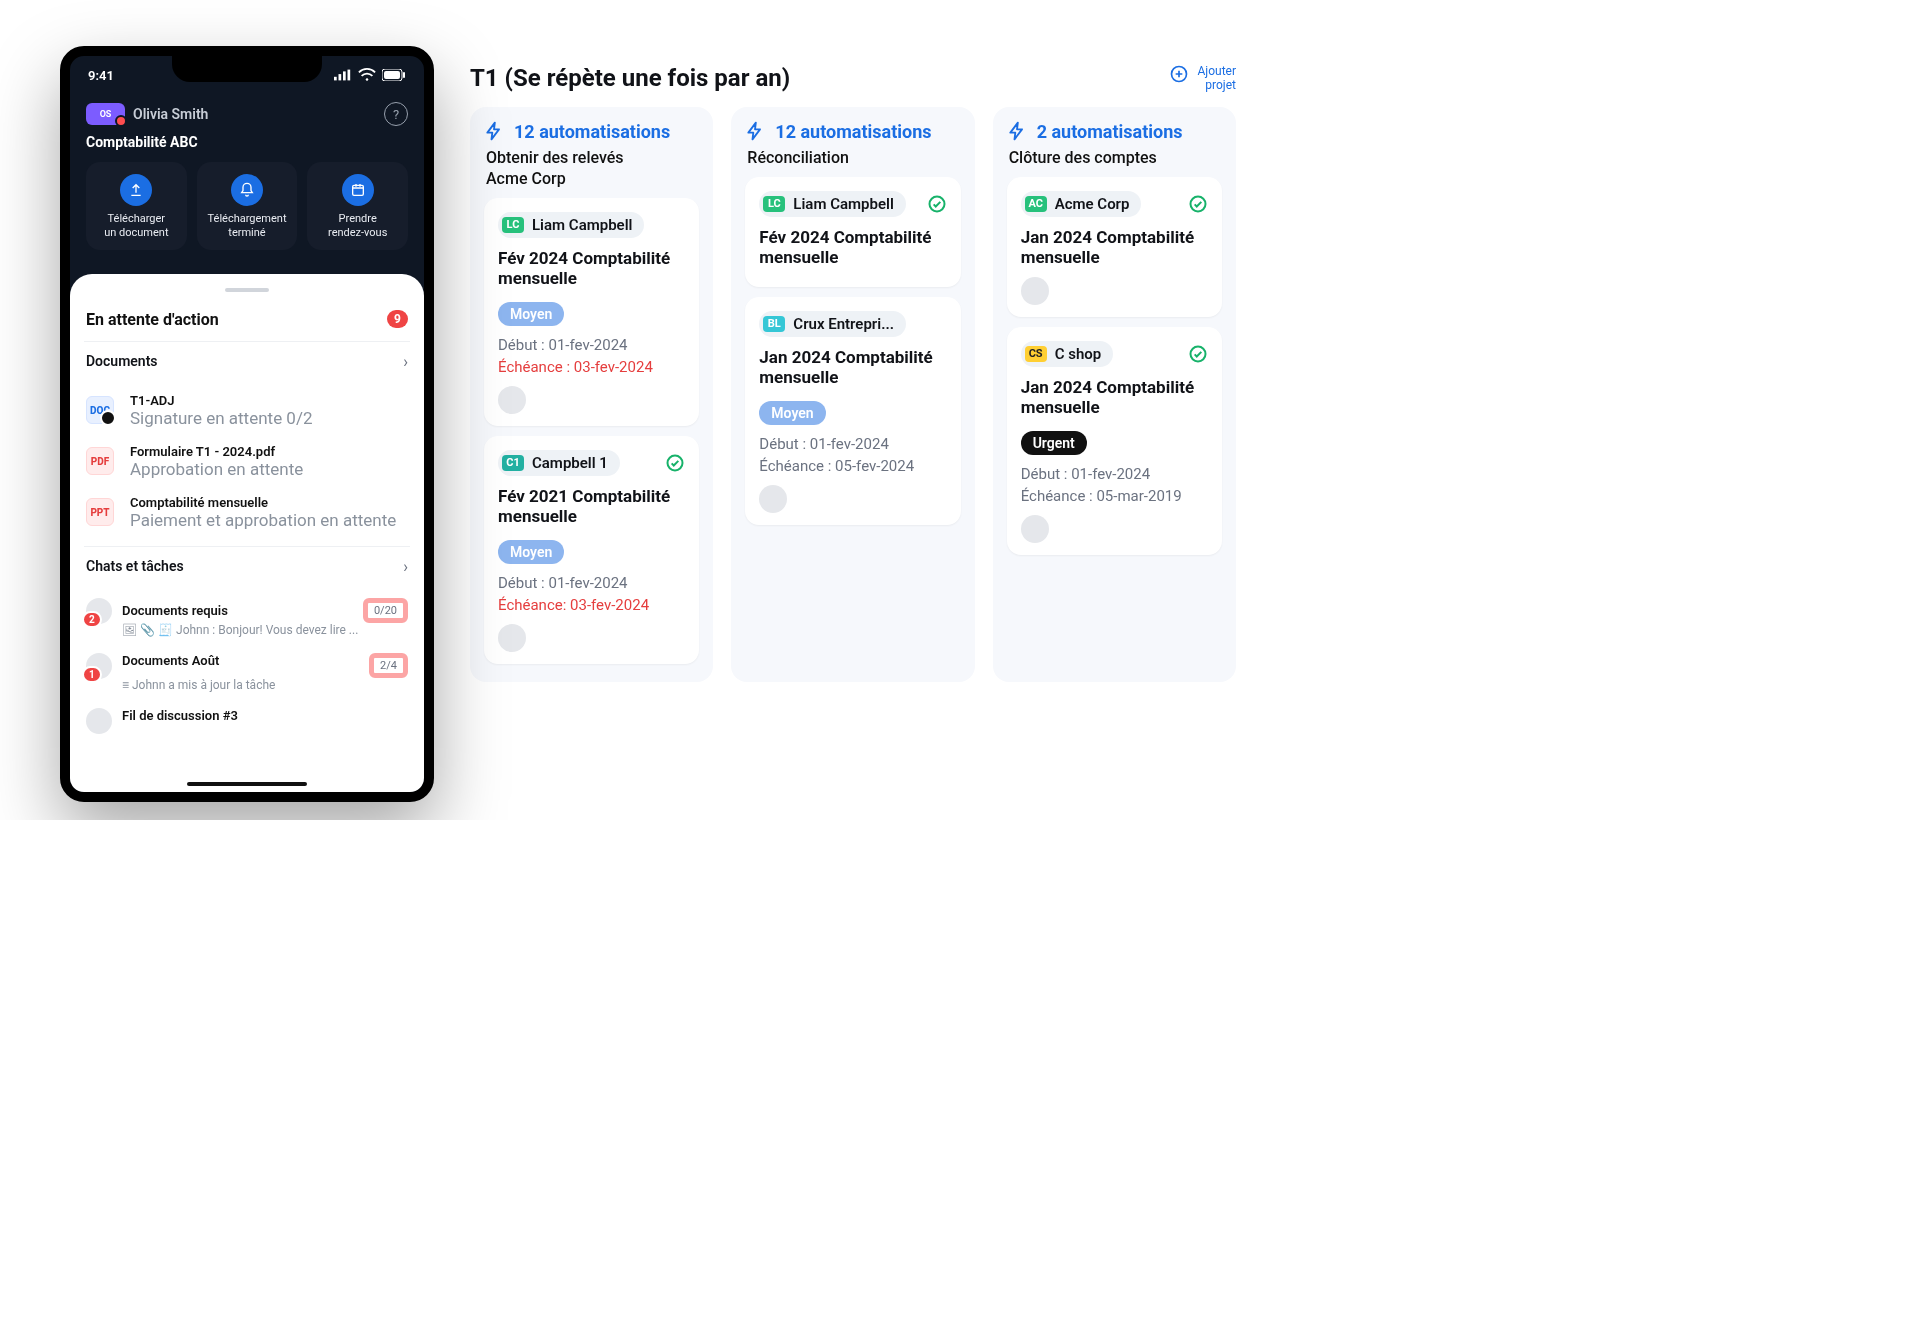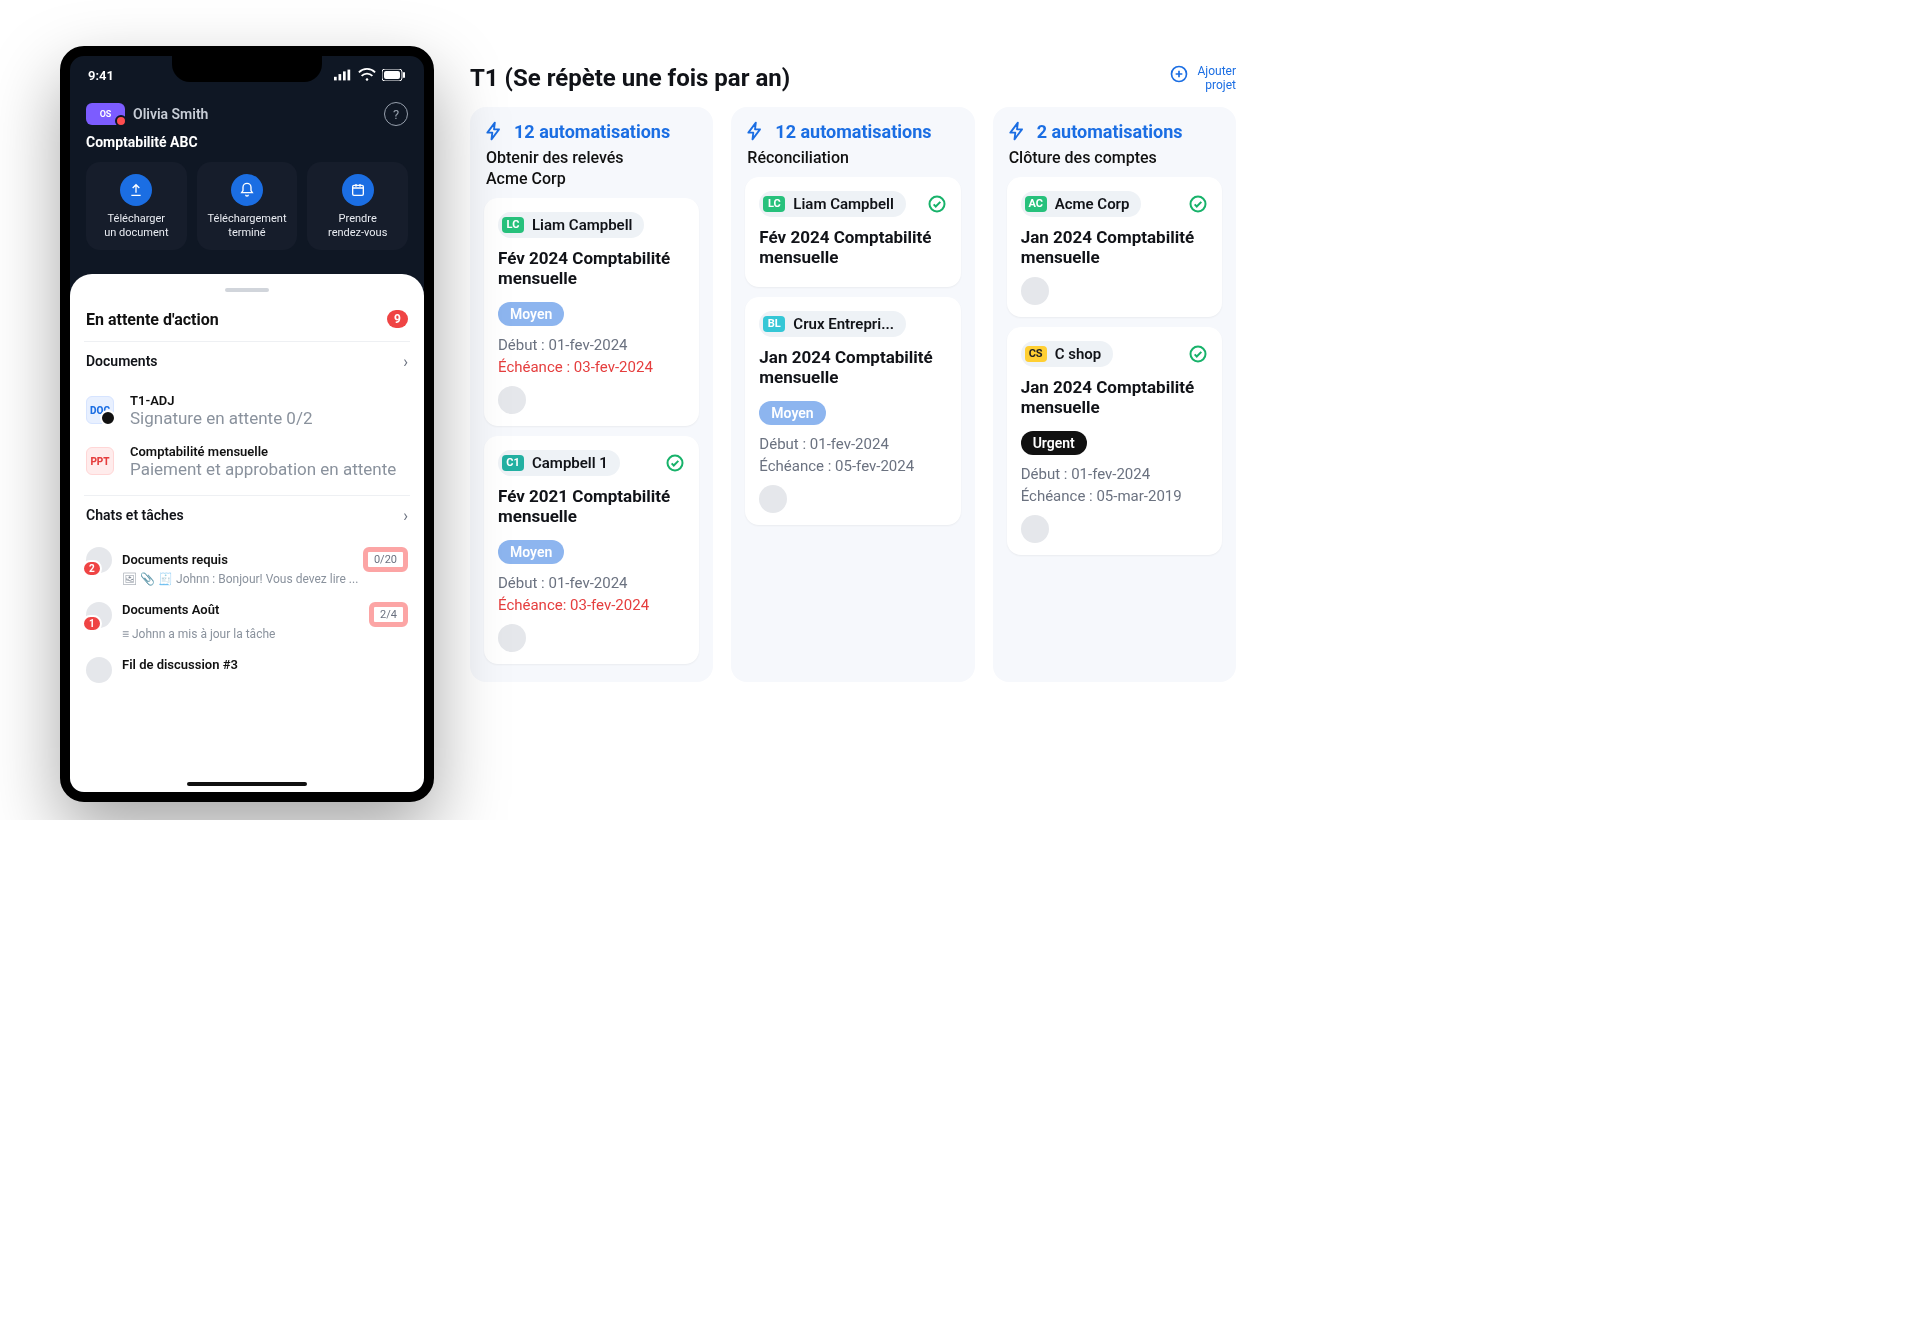--- a/index.html
+++ b/index.html
@@ -328,20 +328,27 @@
       </div>
       <div class="list" id="docs-list">
           <div class="doc">
             <div class="ic doc1">DOC</div>
     <div class="t">
               <div class="a">T1-ADJ</div>
     <div class="b">Signature en attente 0/2</div>
             </div>
           </div>
           <div class="doc">
+            <div class="ic pdf">PDF</div>
+    <div class="t">
+              <div class="a">Formulaire T1 - 2024.pdf</div>
+    <div class="b">Approbation en attente</div>
+            </div>
+          </div>
+          <div class="doc">
             <div class="ic ppt">PPT</div>
     <div class="t">
               <div class="a">Comptabilité mensuelle</div>
     <div class="b">Paiement et approbation en attente</div>
             </div>
           </div>
         </div>
 
       <div class="sub-row" style="margin-top:8px">
         <span class="sub-title">Chats et tâches</span>

